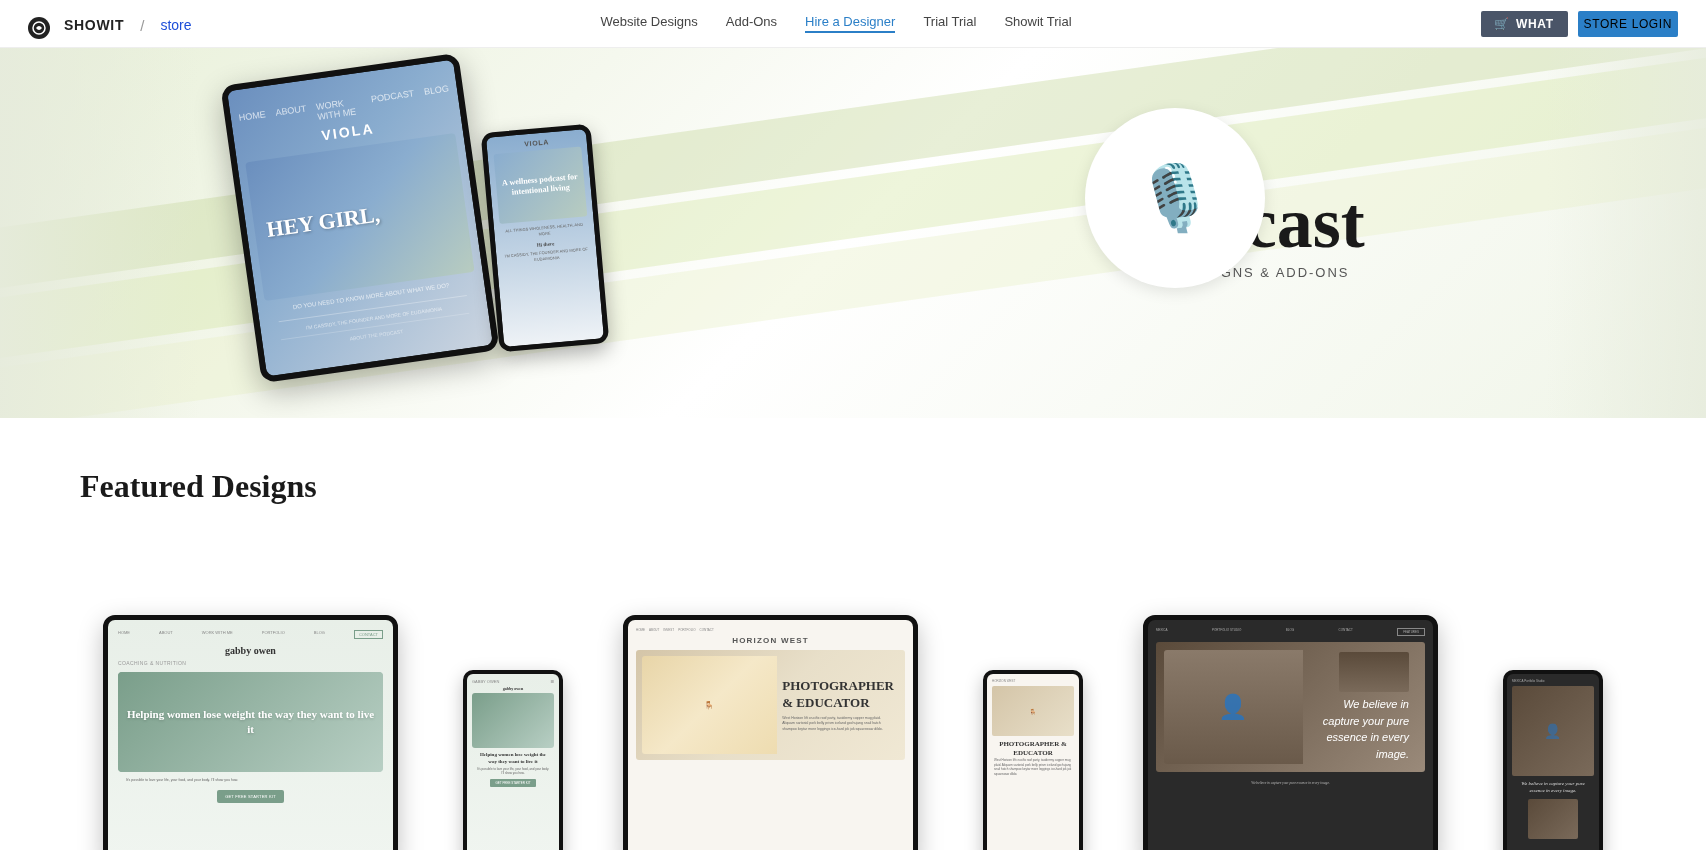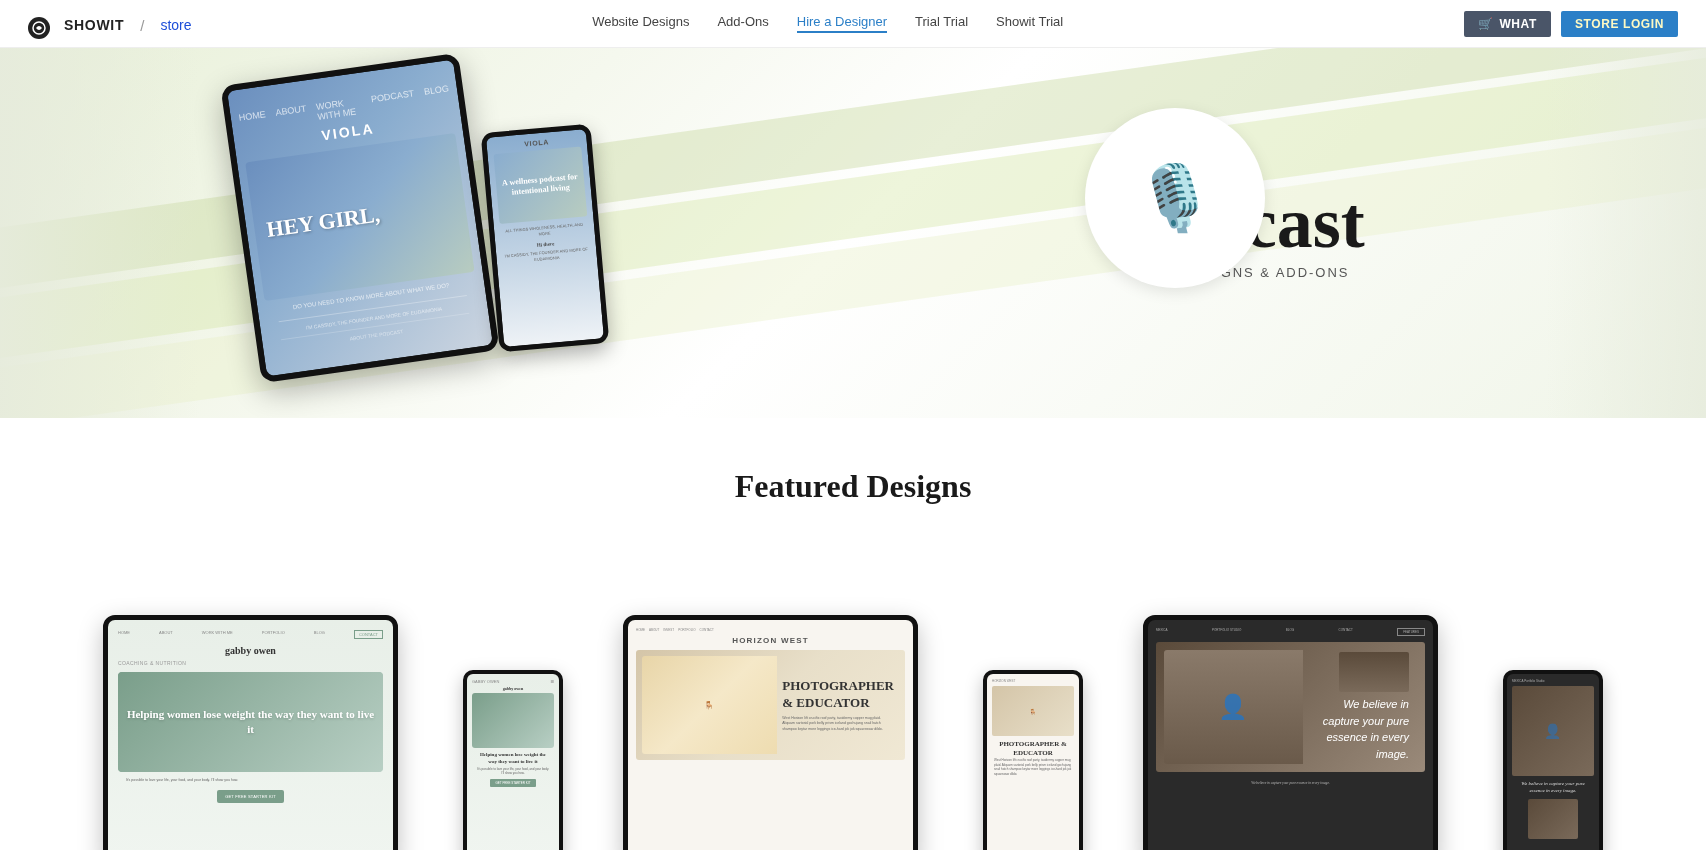--- a/index.html
+++ b/index.html
@@ -67,26 +67,26 @@
       font-weight: 600;
       letter-spacing: 0.05em;
       cursor: pointer;
       display: flex;
       align-items: center;
       gap: 6px;
       border-radius: 2px;
     }
     .btn-store-login {
       background: #2b7fc7;
-      color: #fef9c3;
+      color: #000000;
       border: none;
-      padding: 6px 14px;
+      padding: 6px 6px;
       font-size: 12px;
       font-family: sans-serif;
-      font-weight: 700;
+      font-weight: 400;
       letter-spacing: 0.05em;
       cursor: pointer;
       border-radius: 2px;
     }
 
     
     .hero {
       width: 100%;
       height: 370px;
       position: relative;
@@ -207,21 +207,20 @@
       display: flex;
       align-items: center;
       justify-content: center;
       box-shadow: 0 4px 15px rgba(0,0,0,0.1);
     }
     .mic-icon { font-size: 64px; }
 
     
     .featured-section {
       padding: 50px 80px 40px;
-      text-align: center;
     }
     .featured-title {
       font-size: 32px;
       font-weight: 700;
       color: #1a1a1a;
       font-family: Georgia, serif;
       margin-bottom: 40px;
     }
 
     

